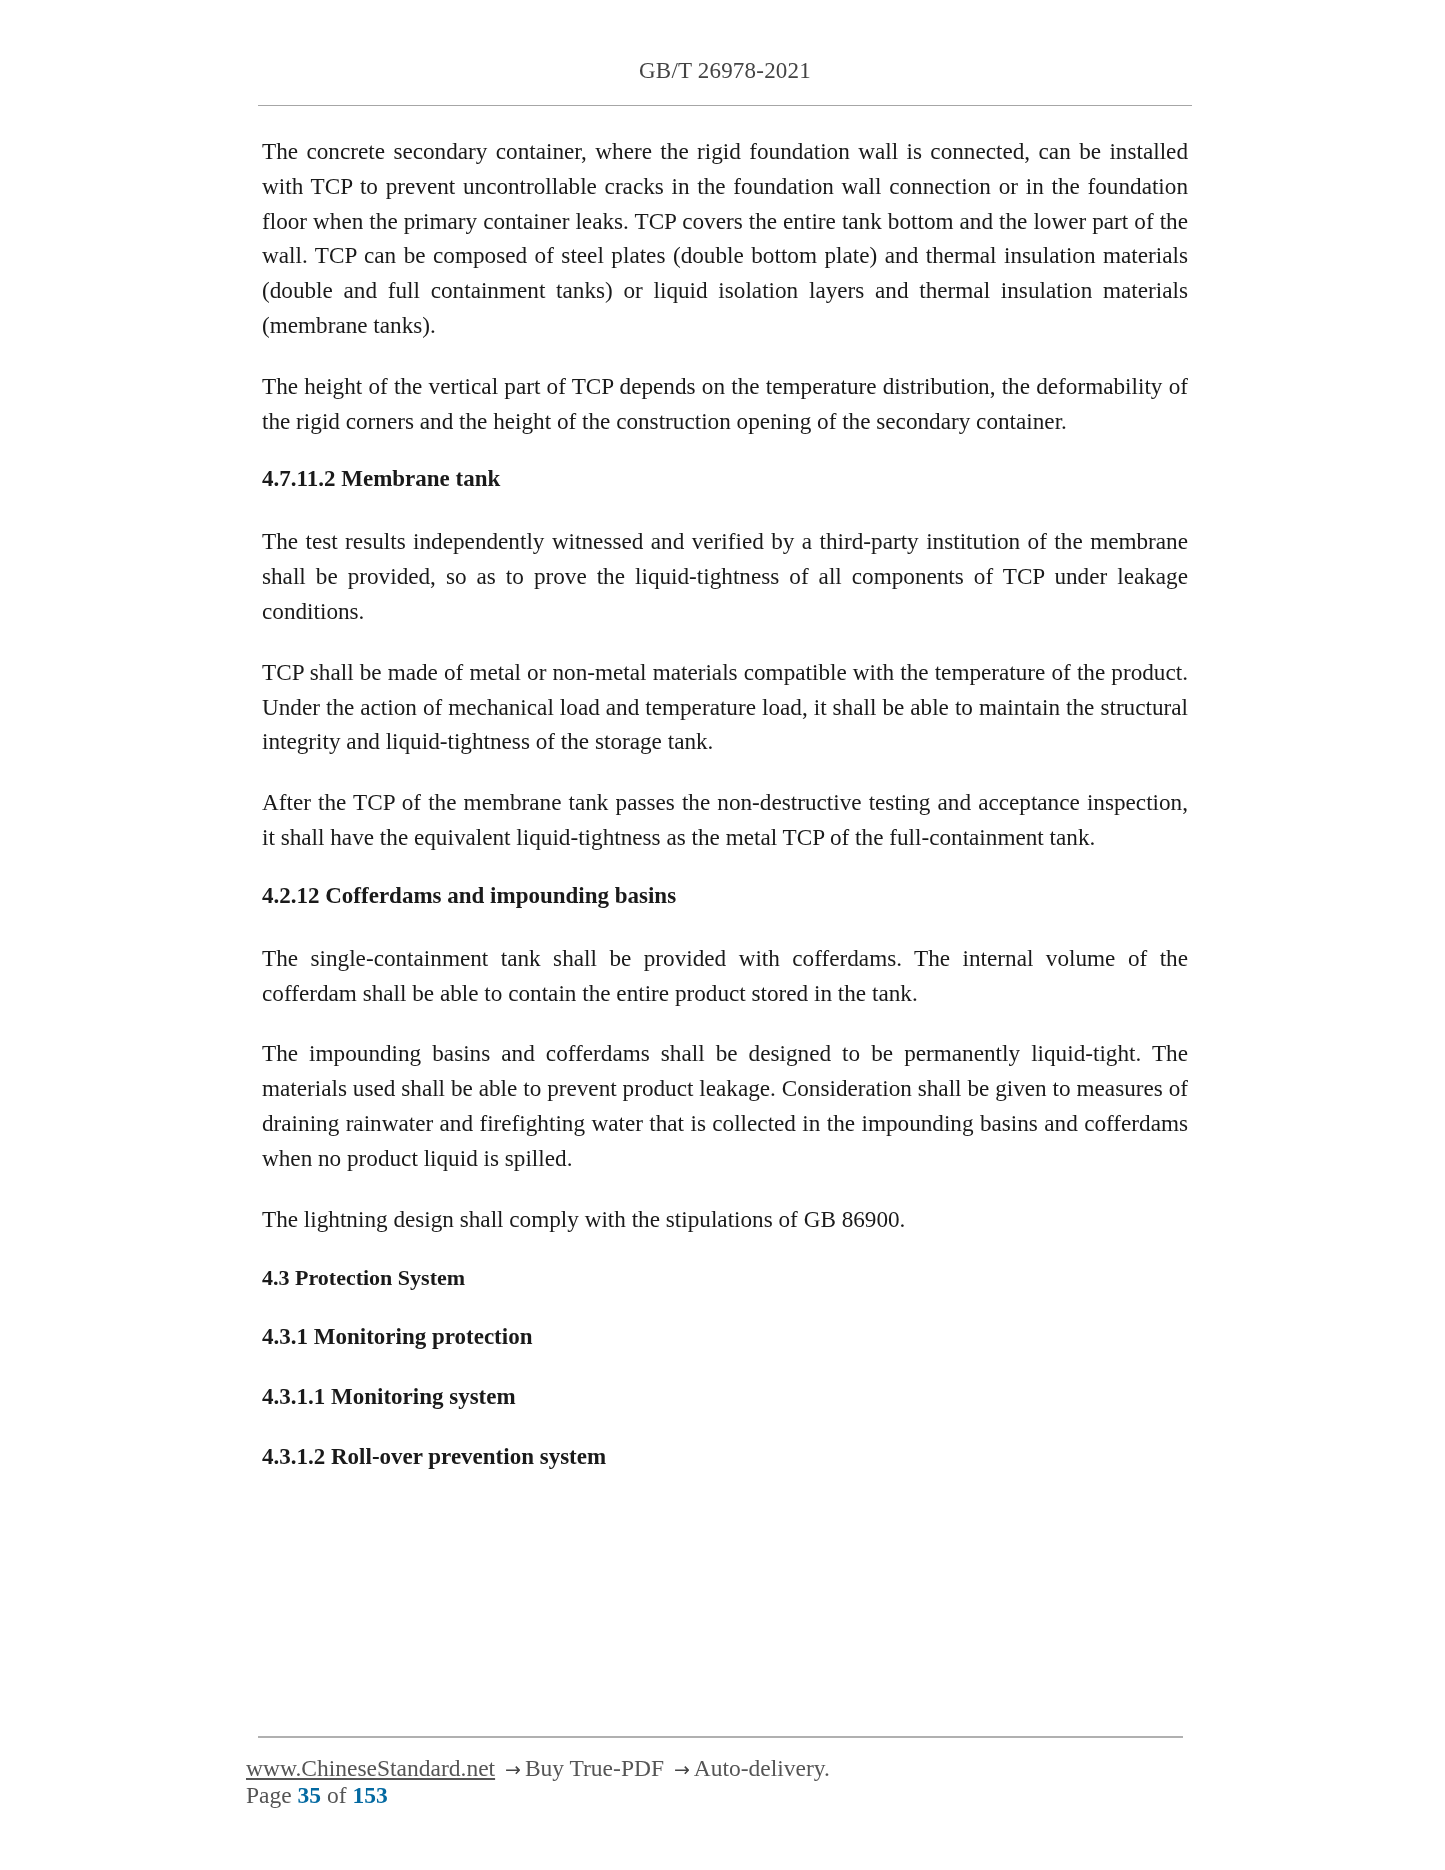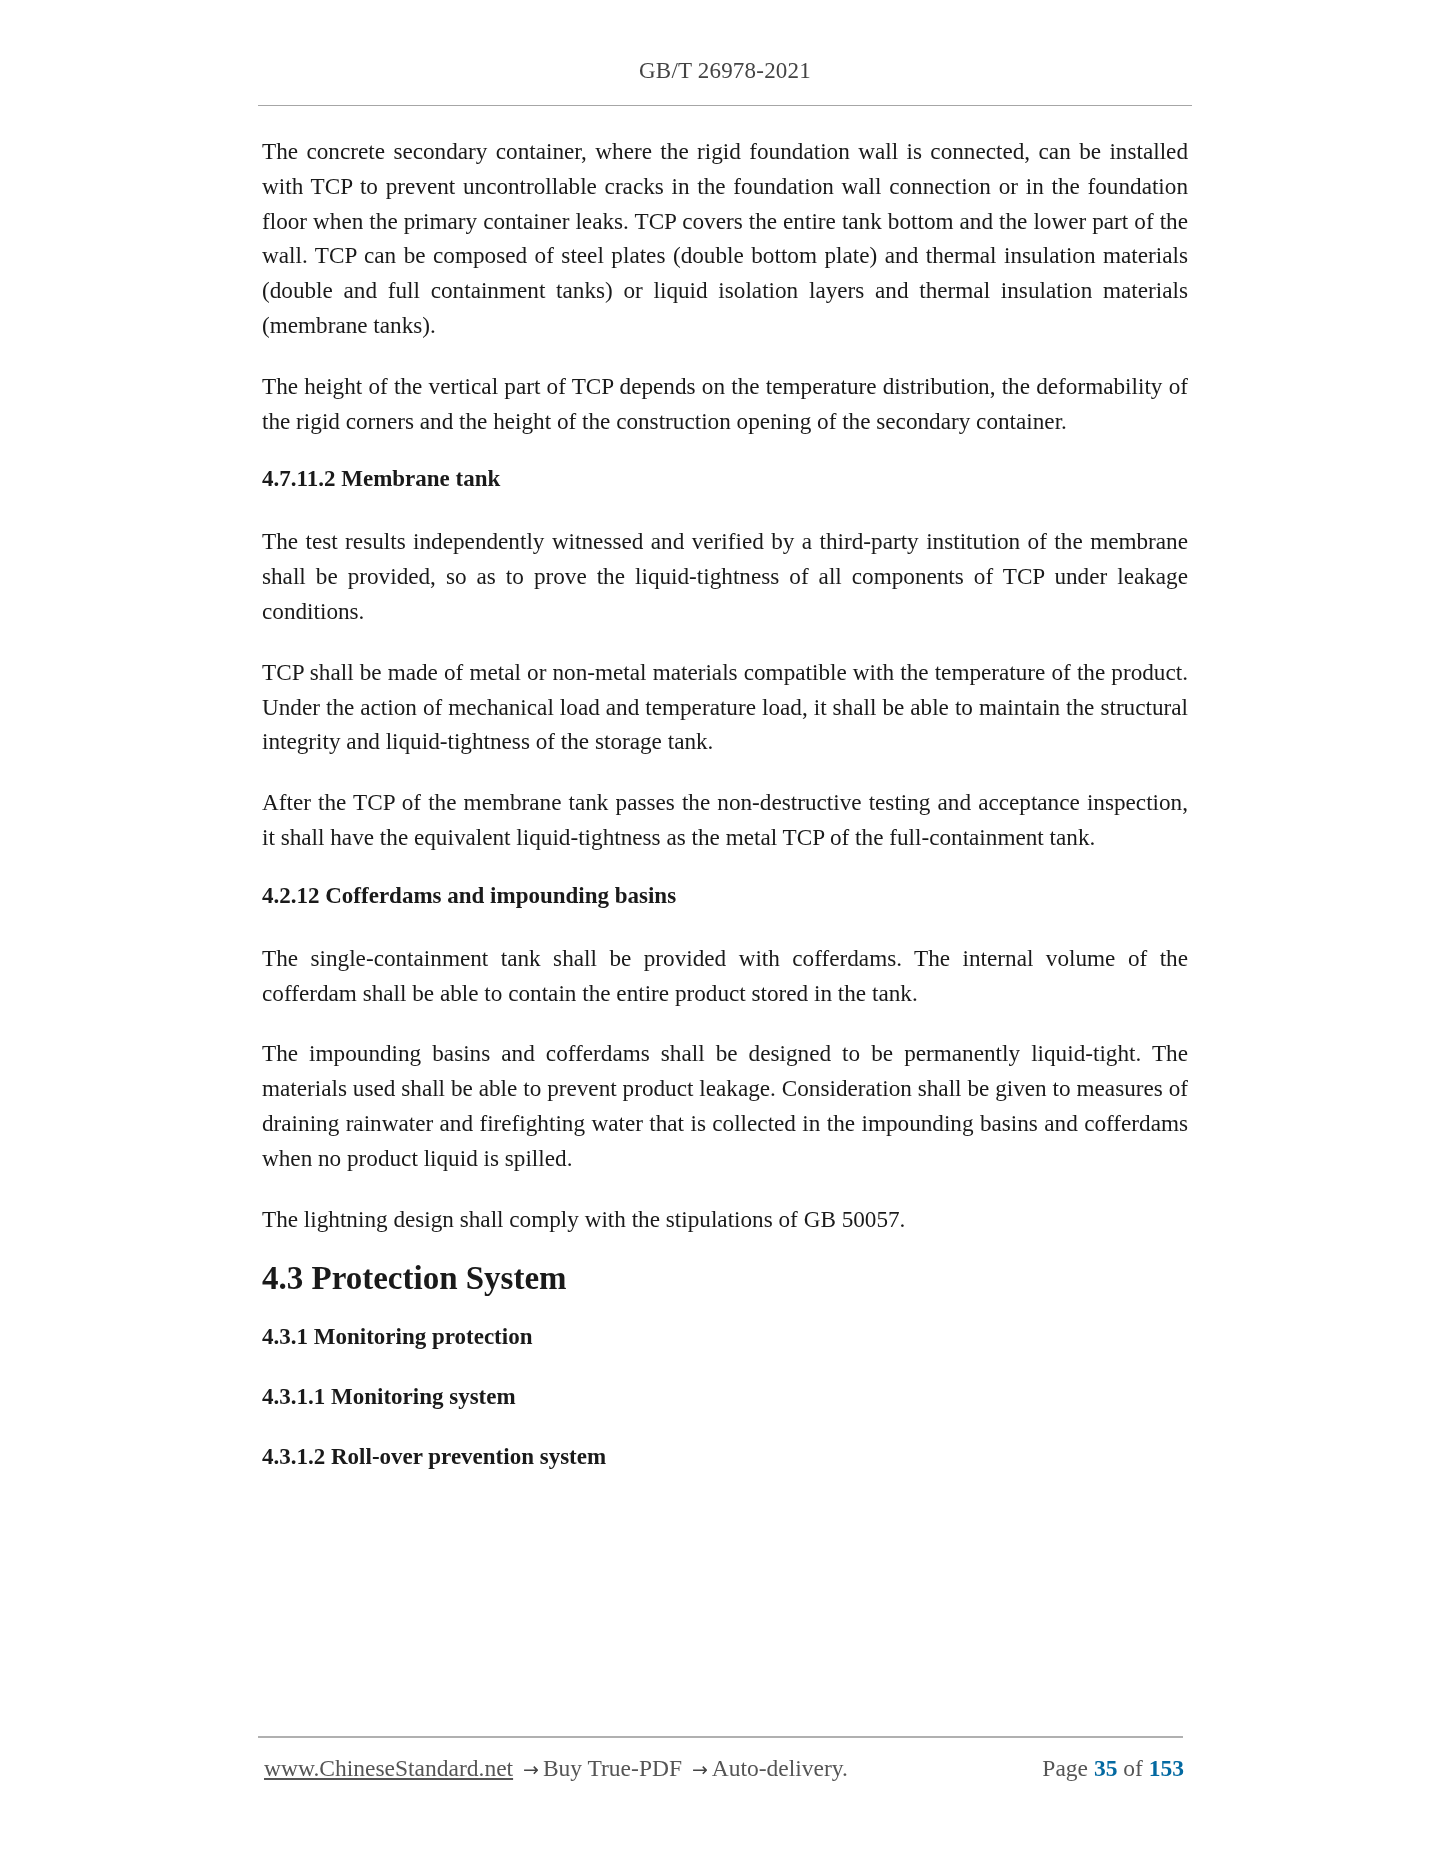--- a/index.html
+++ b/index.html
@@ -45,41 +45,42 @@
     text-align: justify;
     margin: 0 0 26px 0;
   }
   .h4 {
     font-size: 23px;
     font-weight: bold;
     line-height: 30px;
     margin: 0 0 30px 0;
   }
   .h3 {
-    font-size: 33px;
+    font-size: 22px;
     font-weight: bold;
     line-height: 32px;
     margin: 0 0 28px 0;
   }
   .footer-rule {
     position: absolute;
     left: 258px;
     width: 925px;
     top: 1736px;
     border-top: 2px solid #b0b0b0;
   }
   .footer {
     position: absolute;
-    left: 264px;
+    left: 246px;
     width: 920px;
     top: 1755px;
     font-size: 23.5px;
     color: #555;
     display: flex;
     justify-content: space-between;
+    flex-direction: column;
   }
   .footer a {
     color: #555;
     text-decoration: underline;
   }
   .footer .arrow {
     font-family: "DejaVu Sans", sans-serif;
     font-size: 19px;
     margin: 0 4px;
     color: #444;
@@ -98,21 +99,21 @@
 <div class="content">
   <p class="para">The concrete secondary container, where the rigid foundation wall is connected, can be installed with TCP to prevent uncontrollable cracks in the foundation wall connection or in the foundation floor when the primary container leaks. TCP covers the entire tank bottom and the lower part of the wall. TCP can be composed of steel plates (double bottom plate) and thermal insulation materials (double and full containment tanks) or liquid isolation layers and thermal insulation materials (membrane tanks).</p>
   <p class="para">The height of the vertical part of TCP depends on the temperature distribution, the deformability of the rigid corners and the height of the construction opening of the secondary container.</p>
   <div class="h4">4.7.11.2 Membrane tank</div>
   <p class="para">The test results independently witnessed and verified by a third-party institution of the membrane shall be provided, so as to prove the liquid-tightness of all components of TCP under leakage conditions.</p>
   <p class="para">TCP shall be made of metal or non-metal materials compatible with the temperature of the product. Under the action of mechanical load and temperature load, it shall be able to maintain the structural integrity and liquid-tightness of the storage tank.</p>
   <p class="para">After the TCP of the membrane tank passes the non-destructive testing and acceptance inspection, it shall have the equivalent liquid-tightness as the metal TCP of the full-containment tank.</p>
   <div class="h4">4.2.12 Cofferdams and impounding basins</div>
   <p class="para">The single-containment tank shall be provided with cofferdams. The internal volume of the cofferdam shall be able to contain the entire product stored in the tank.</p>
   <p class="para">The impounding basins and cofferdams shall be designed to be permanently liquid-tight. The materials used shall be able to prevent product leakage. Consideration shall be given to measures of draining rainwater and firefighting water that is collected in the impounding basins and cofferdams when no product liquid is spilled.</p>
-  <p class="para">The lightning design shall comply with the stipulations of GB 50057.</p>
+  <p class="para">The lightning design shall comply with the stipulations of GB 86900.</p>
   <div class="h3">4.3 Protection System</div>
   <div class="h4">4.3.1 Monitoring protection</div>
   <div class="h4">4.3.1.1 Monitoring system</div>
   <div class="h4">4.3.1.2 Roll-over prevention system</div>
 </div>
 
 <div class="footer-rule"></div>
 <div class="footer">
   <div class="promo">
     <a>www.ChineseStandard.net</a>

